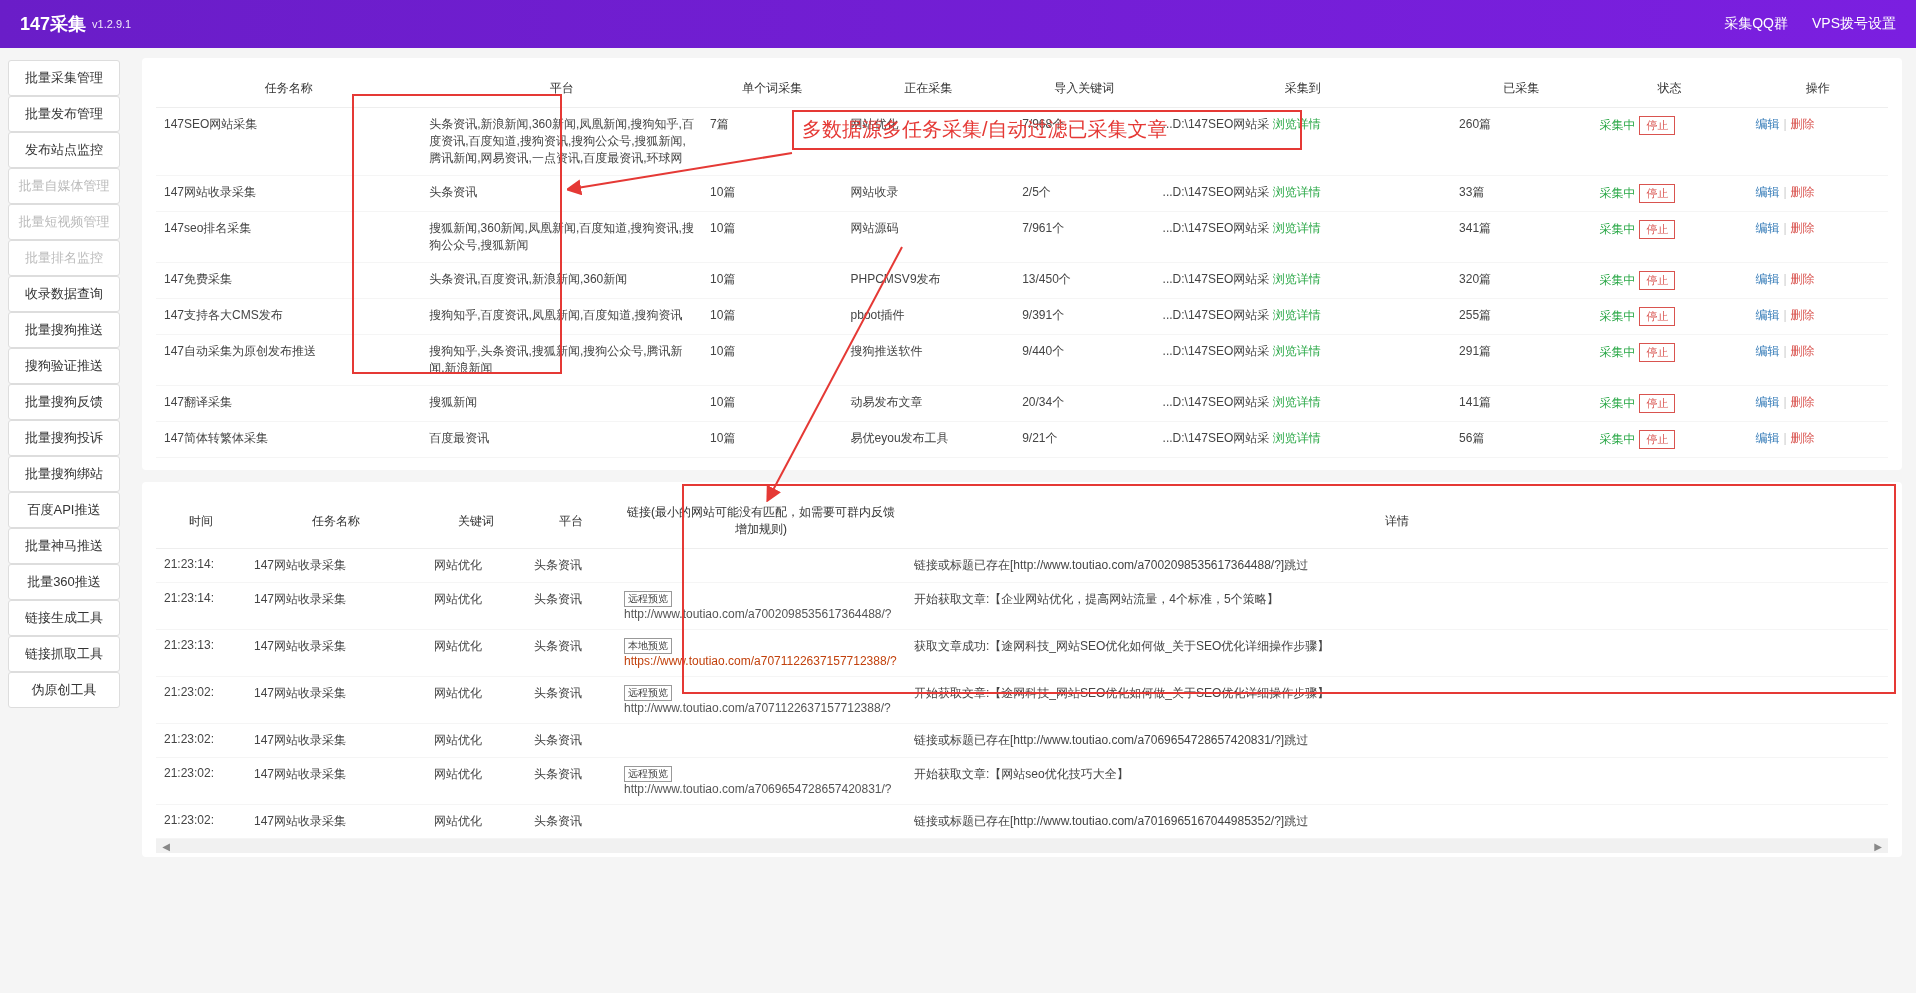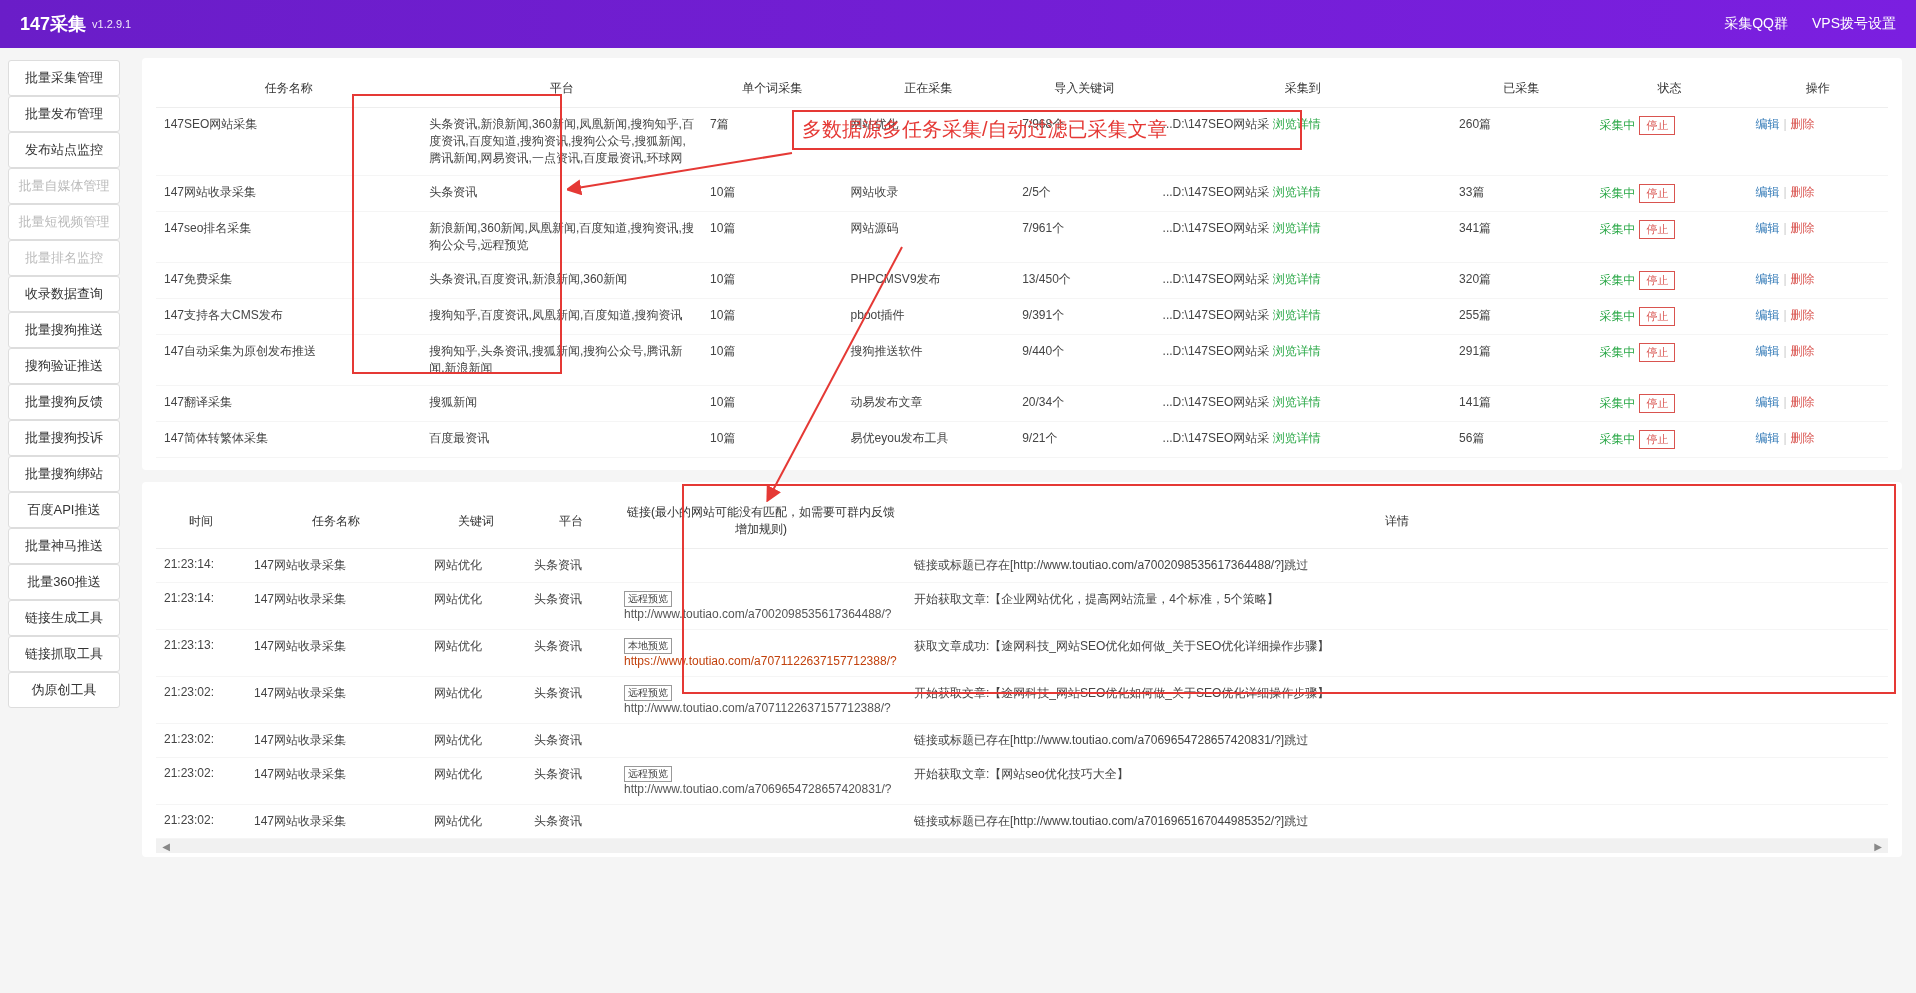--- a/index.html
+++ b/index.html
@@ -105,21 +105,21 @@
               <td>10篇</td>
               <td>网站收录</td>
               <td>2/5个</td>
               <td>...D:\147SEO网站采 <span class="link-green">浏览详情</span></td>
               <td>33篇</td>
               <td><span class="status-green">采集中</span><button class="btn-stop">停止</button></td>
               <td><span class="action-blue">编辑</span><span class="sep">|</span><span class="action-red">删除</span></td>
             </tr>
             <tr>
               <td>147seo排名采集</td>
-              <td>新浪新闻,360新闻,凤凰新闻,百度知道,搜狗资讯,搜狗公众号,远程预览</td>
+              <td>搜狐新闻,360新闻,凤凰新闻,百度知道,搜狗资讯,搜狗公众号,搜狐新闻</td>
               <td>10篇</td>
               <td>网站源码</td>
               <td>7/961个</td>
               <td>...D:\147SEO网站采 <span class="link-green">浏览详情</span></td>
               <td>341篇</td>
               <td><span class="status-green">采集中</span><button class="btn-stop">停止</button></td>
               <td><span class="action-blue">编辑</span><span class="sep">|</span><span class="action-red">删除</span></td>
             </tr>
             <tr>
               <td>147免费采集</td>

